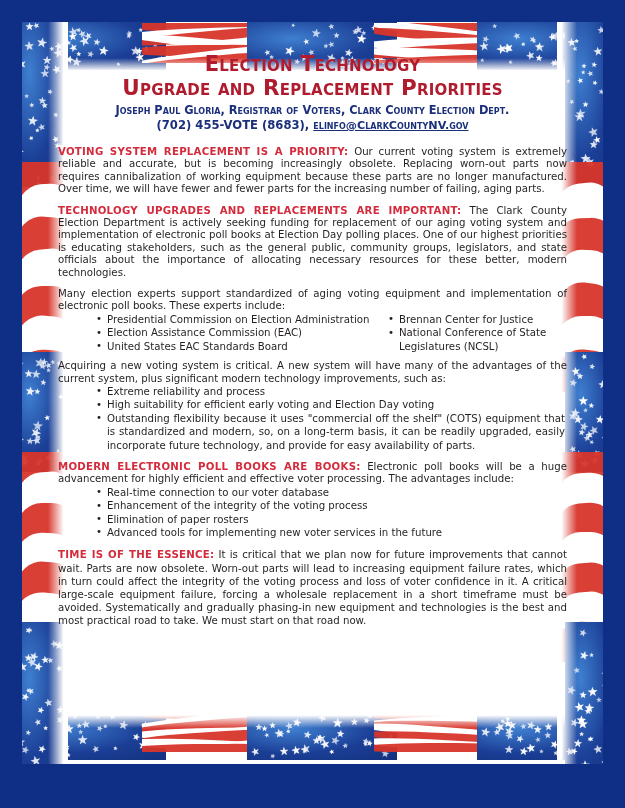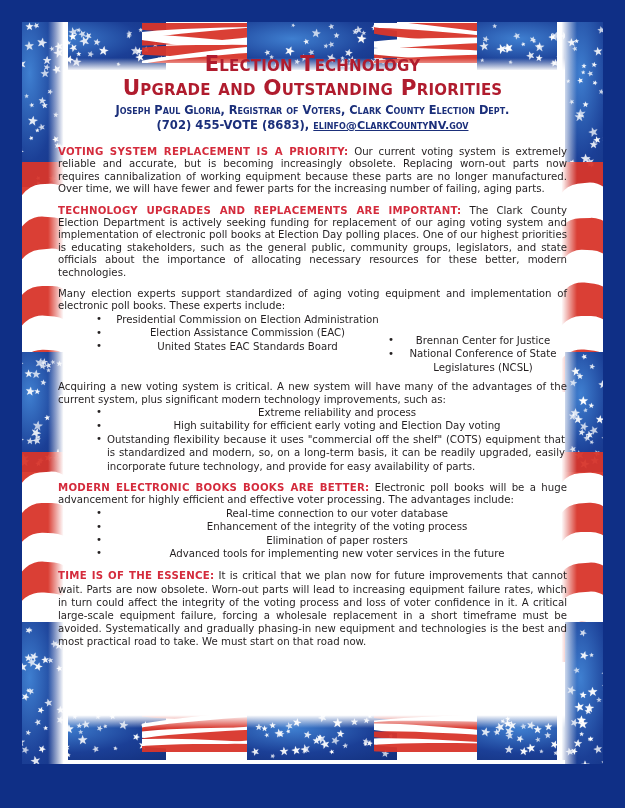--- a/index.html
+++ b/index.html
@@ -142,38 +142,37 @@
   ul.bullets {
     margin: 0;
     padding: 0 0 0 38px;
     list-style: none;
     text-align: left;
   }
   ul.bullets li {
     position: relative;
     padding-left: 11px;
     line-height: 13.4px;
-    text-align: center;
   }
   ul.bullets li::before {
     content: "\2022";
     position: absolute;
     left: 0;
     top: -0.5px;
   }
   ul.bullets li.wrap { text-align: justify; padding-right: 2px; }
 
   .two-col {
     display: flex;
     align-items: flex-start;
   }
   .two-col .col-a { width: 330px; }
   .two-col .col-b { width: 179px; }
   .two-col ul.bullets { padding-left: 38px; }
-  .two-col .col-b ul.bullets { padding-left: 0; margin-top: 21px; }
+  .two-col .col-b ul.bullets { padding-left: 0; }
   .two-col .col-b li { padding-left: 11px; }
 
   .last-para { line-height: 13.2px; }
 </style>
 </head>
 <body>
 
 <div id="page">
   <div class="navy-frame"></div>
 
@@ -672,21 +671,21 @@
           <span class="star" style="font-size: 6px; left: 13.7px; top: 109.4px; opacity: 0.96; transform: rotate(7deg);">★</span>
           <span class="star" style="font-size: 12.4px; left: 36px; top: 59.1px; opacity: 0.72; transform: rotate(8deg);">★</span>
         </div>
         <div style="position: absolute; top: 0px; height: 742px; width: 20px; pointer-events: none; left: 0px; background: linear-gradient(to left, rgba(255, 255, 255, 0), rgb(255, 255, 255) 78%);"></div>
       </div>
 
     <div class="content">
 
       <div class="title-block">
         <div class="doc-title">Election Technology</div>
-        <div class="doc-title line2">Upgrade and Outstanding Priorities</div>
+        <div class="doc-title line2">Upgrade and Replacement Priorities</div>
         <div class="byline">Joseph Paul Gloria, Registrar of Voters, Clark County Election Dept.</div>
         <div class="phoneline"><span>(702) 455-VOTE (8683), </span><span class="email">elinfo@ClarkCountyNV.gov</span></div>
       </div>
 
       <div class="para-gap"></div>
 
       <p class="body"><span class="hdr">VOTING SYSTEM REPLACEMENT IS A PRIORITY:</span><span> Our current voting system is extremely reliable and accurate, but is becoming increasingly obsolete. Replacing worn-out parts now requires cannibalization of working equipment because these parts are no longer manufactured. Over time, we will have fewer and fewer parts for the increasing number of failing, aging parts.</span></p>
 
       <div class="para-gap"></div>
 
@@ -717,21 +716,21 @@
       <p class="body"><span>Acquiring a new voting system is critical.  A new system will have many of the advantages of the current system, plus significant modern technology improvements, such as:</span></p>
 
       <ul class="bullets">
         <li>Extreme reliability and process</li>
         <li>High suitability for efficient early voting and Election Day voting</li>
         <li class="wrap">Outstanding flexibility because it uses "commercial off the shelf" (COTS) equipment that is standardized and modern, so, on a long-term basis, it can be readily upgraded, easily incorporate future technology, and provide for easy availability of parts.</li>
       </ul>
 
       <div class="para-gap"></div>
 
-      <p class="body"><span class="hdr">MODERN ELECTRONIC BOOKS BOOKS ARE BETTER:</span><span> Electronic poll books will be a huge advancement for highly efficient and effective voter processing. The advantages include:</span></p>
+      <p class="body"><span class="hdr">MODERN ELECTRONIC POLL BOOKS ARE BOOKS:</span><span> Electronic poll books will be a huge advancement for highly efficient and effective voter processing. The advantages include:</span></p>
 
       <ul class="bullets">
         <li>Real-time connection to our voter database</li>
         <li>Enhancement of the integrity of the voting process</li>
         <li>Elimination of paper rosters</li>
         <li>Advanced tools for implementing new voter services in the future</li>
       </ul>
 
       <div class="para-gap"></div>
 

